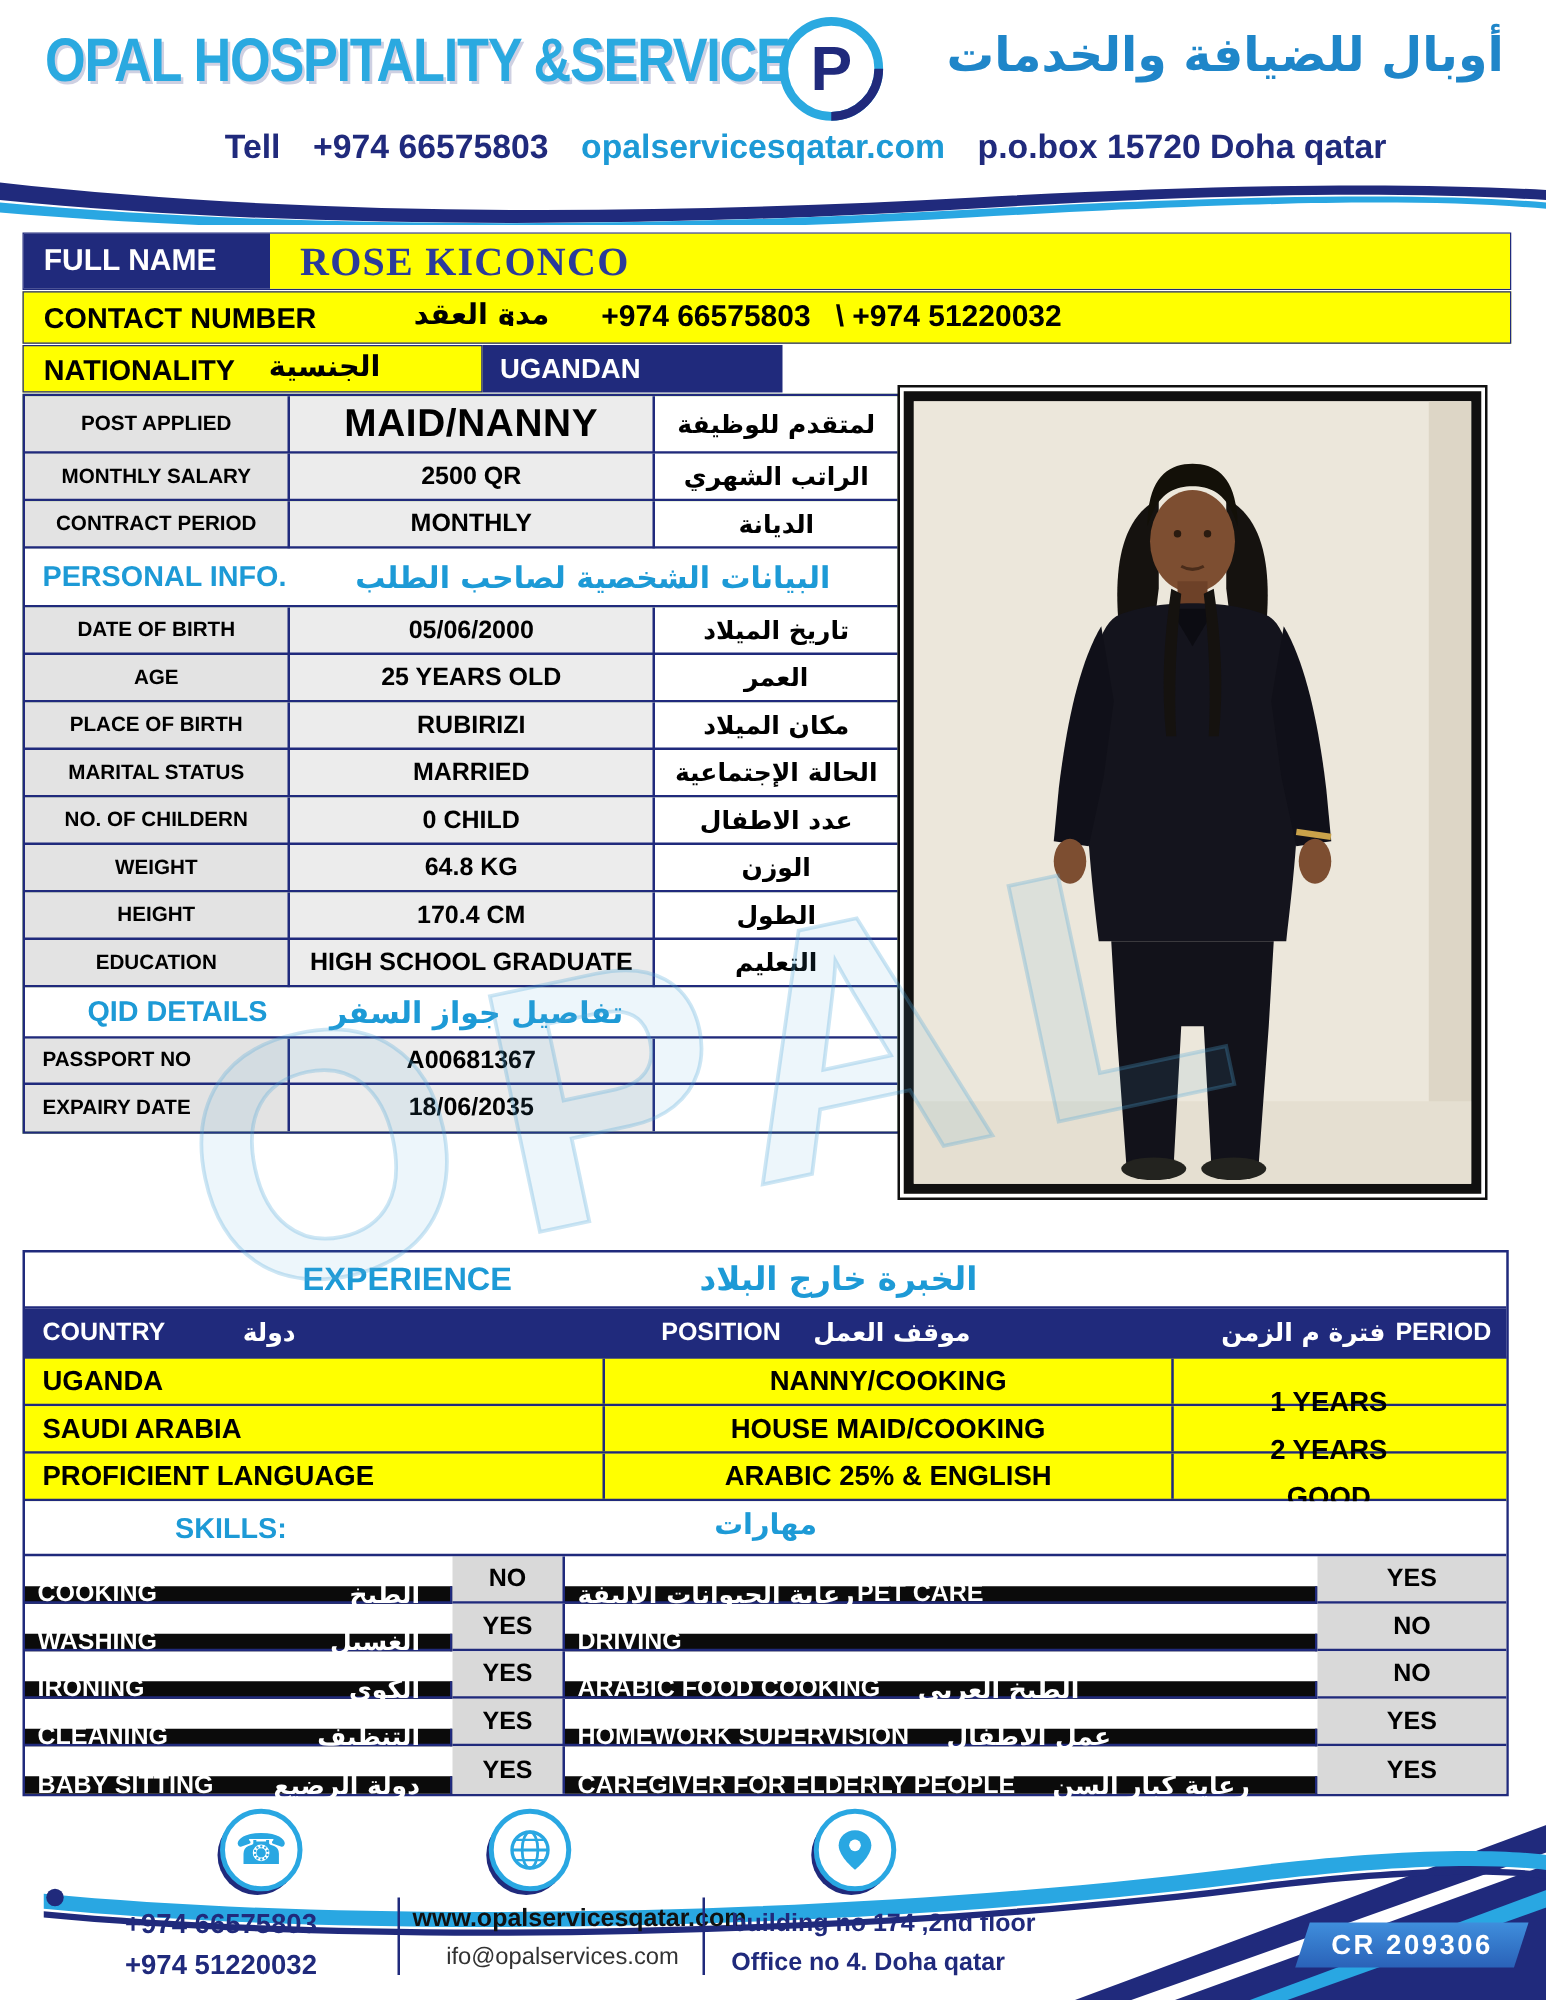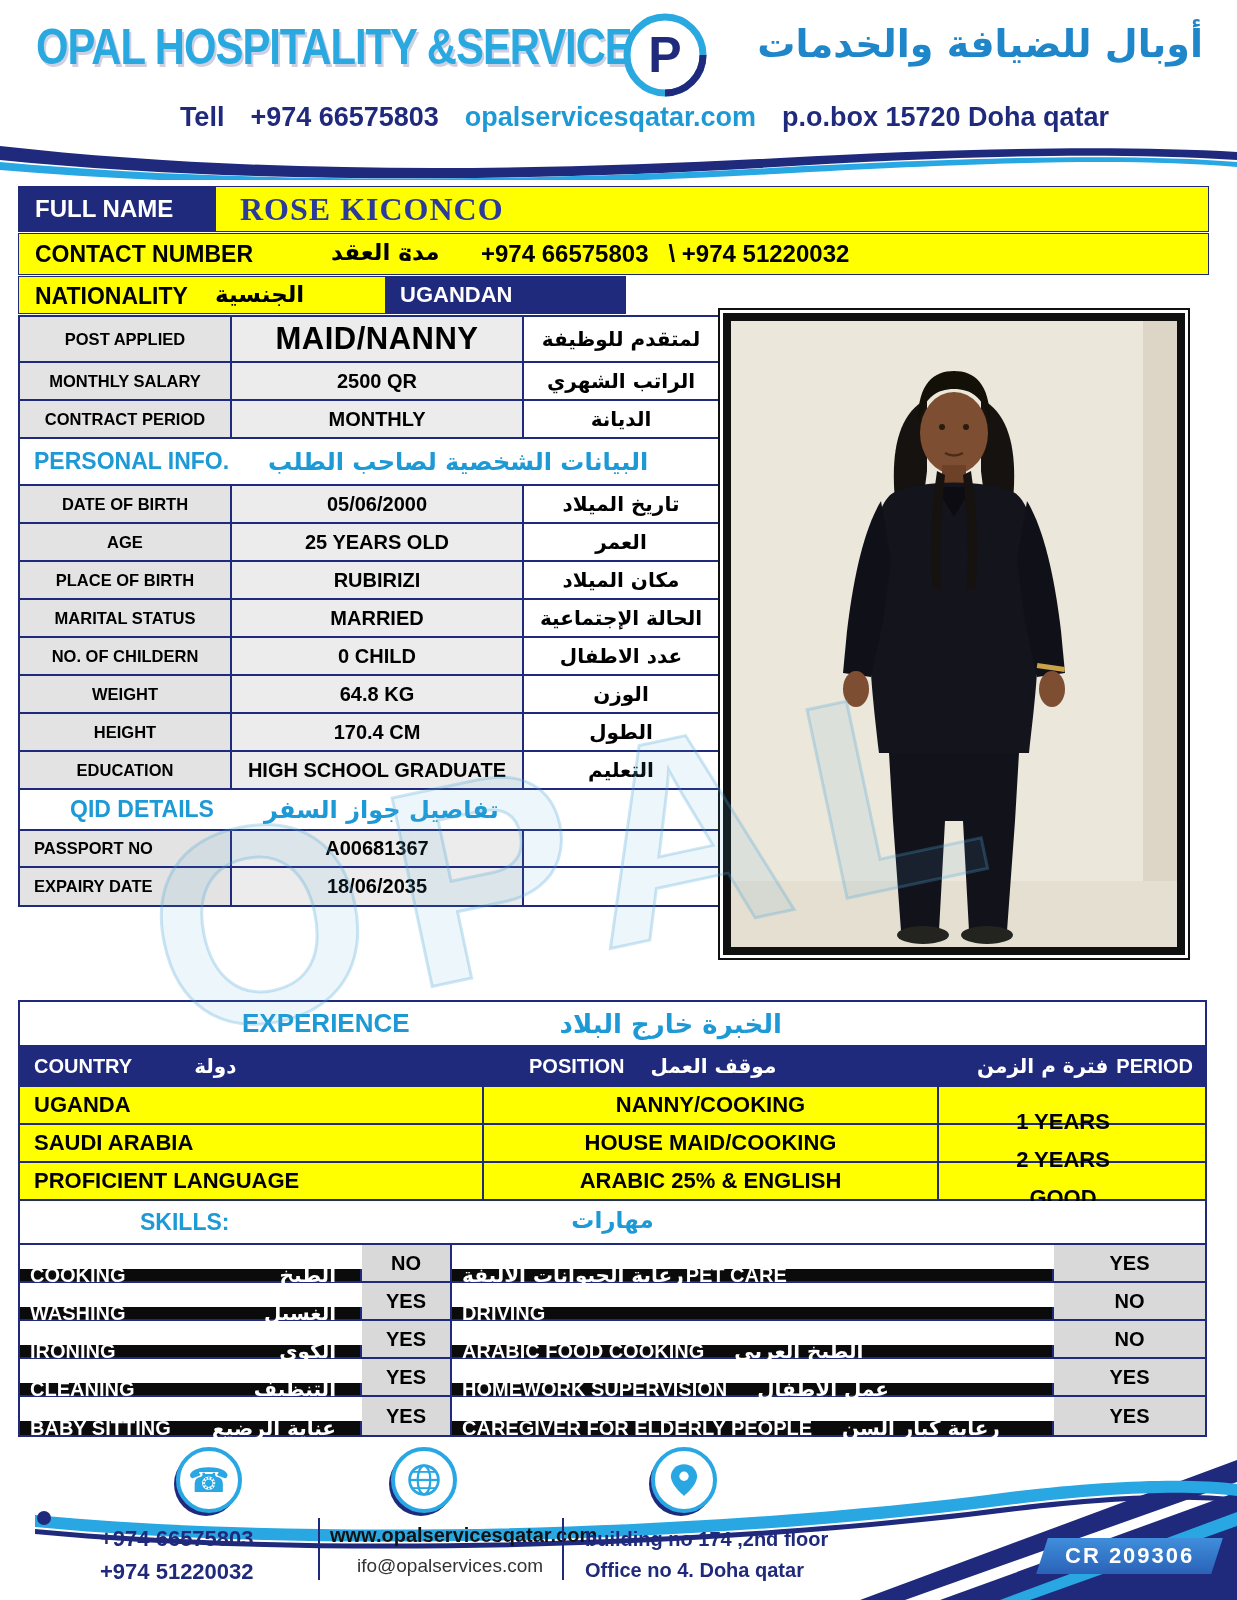--- a/index.html
+++ b/index.html
@@ -54,21 +54,21 @@
   }
   .dt > div{display:flex;align-items:center;justify-content:center;box-sizing:border-box;border-right:2px solid #202a7c;border-bottom:2px solid #202a7c;}
   .dt .c1{background:#e3e3e3;font-weight:bold;font-size:16.5px;}
   .dt .c1.left{justify-content:flex-start;padding-left:14px;}
   .dt .c2{background:#ececec;font-weight:bold;font-size:20px;}
   .dt .c2.big{font-size:31px;letter-spacing:0.5px;}
   .dt .c3{background:#ffffff;font-weight:bold;font-size:20px;font-family:"DejaVu Sans", sans-serif;border-right:none;}
   .dt .sec{grid-column:1 / -1;background:#ffffff;justify-content:flex-start;border-right:none;}
   .dt .sec .en{color:#1d9ad6;font-weight:bold;font-size:23px;}
   .dt .sec .ar2{color:#1d9ad6;font-weight:bold;font-size:24px;}
-  .dt .sec.personal{padding-left:14px;gap:39px;}
+  .dt .sec.personal{padding-left:14px;gap:55px;}
   .dt .sec.qid{padding-left:50px;gap:50px;}
   .dt .nb{border-bottom:none;}
 
   
   .photo-frame{
     position:absolute;left:723px;top:313px;width:446px;height:626px;
     border:8px solid #101010;outline:2px solid #101010;outline-offset:3px;background:#ece7db;
   }
 
   
@@ -350,21 +350,21 @@
       </div>
       <div class="sk-val">YES</div>
       <div class="sk-name r">
         <span>HOMEWORK SUPERVISION</span>
         <span class="ar2">عمل الأطفال</span>
       </div>
       <div class="sk-val">YES</div>
 
       <div class="sk-name lastrow">
         <span>BABY SITTING</span>
-        <span class="ar2">عناية الرضيع</span>
+        <span class="ar2">دولة الرضيع</span>
       </div>
       <div class="sk-val lastrow">YES</div>
       <div class="sk-name r lastrow">
         <span>CAREGIVER FOR ELDERLY PEOPLE</span>
         <span class="ar2">رعاية كبار السن</span>
       </div>
       <div class="sk-val lastrow">YES</div>
     </div>
   </div>
 

